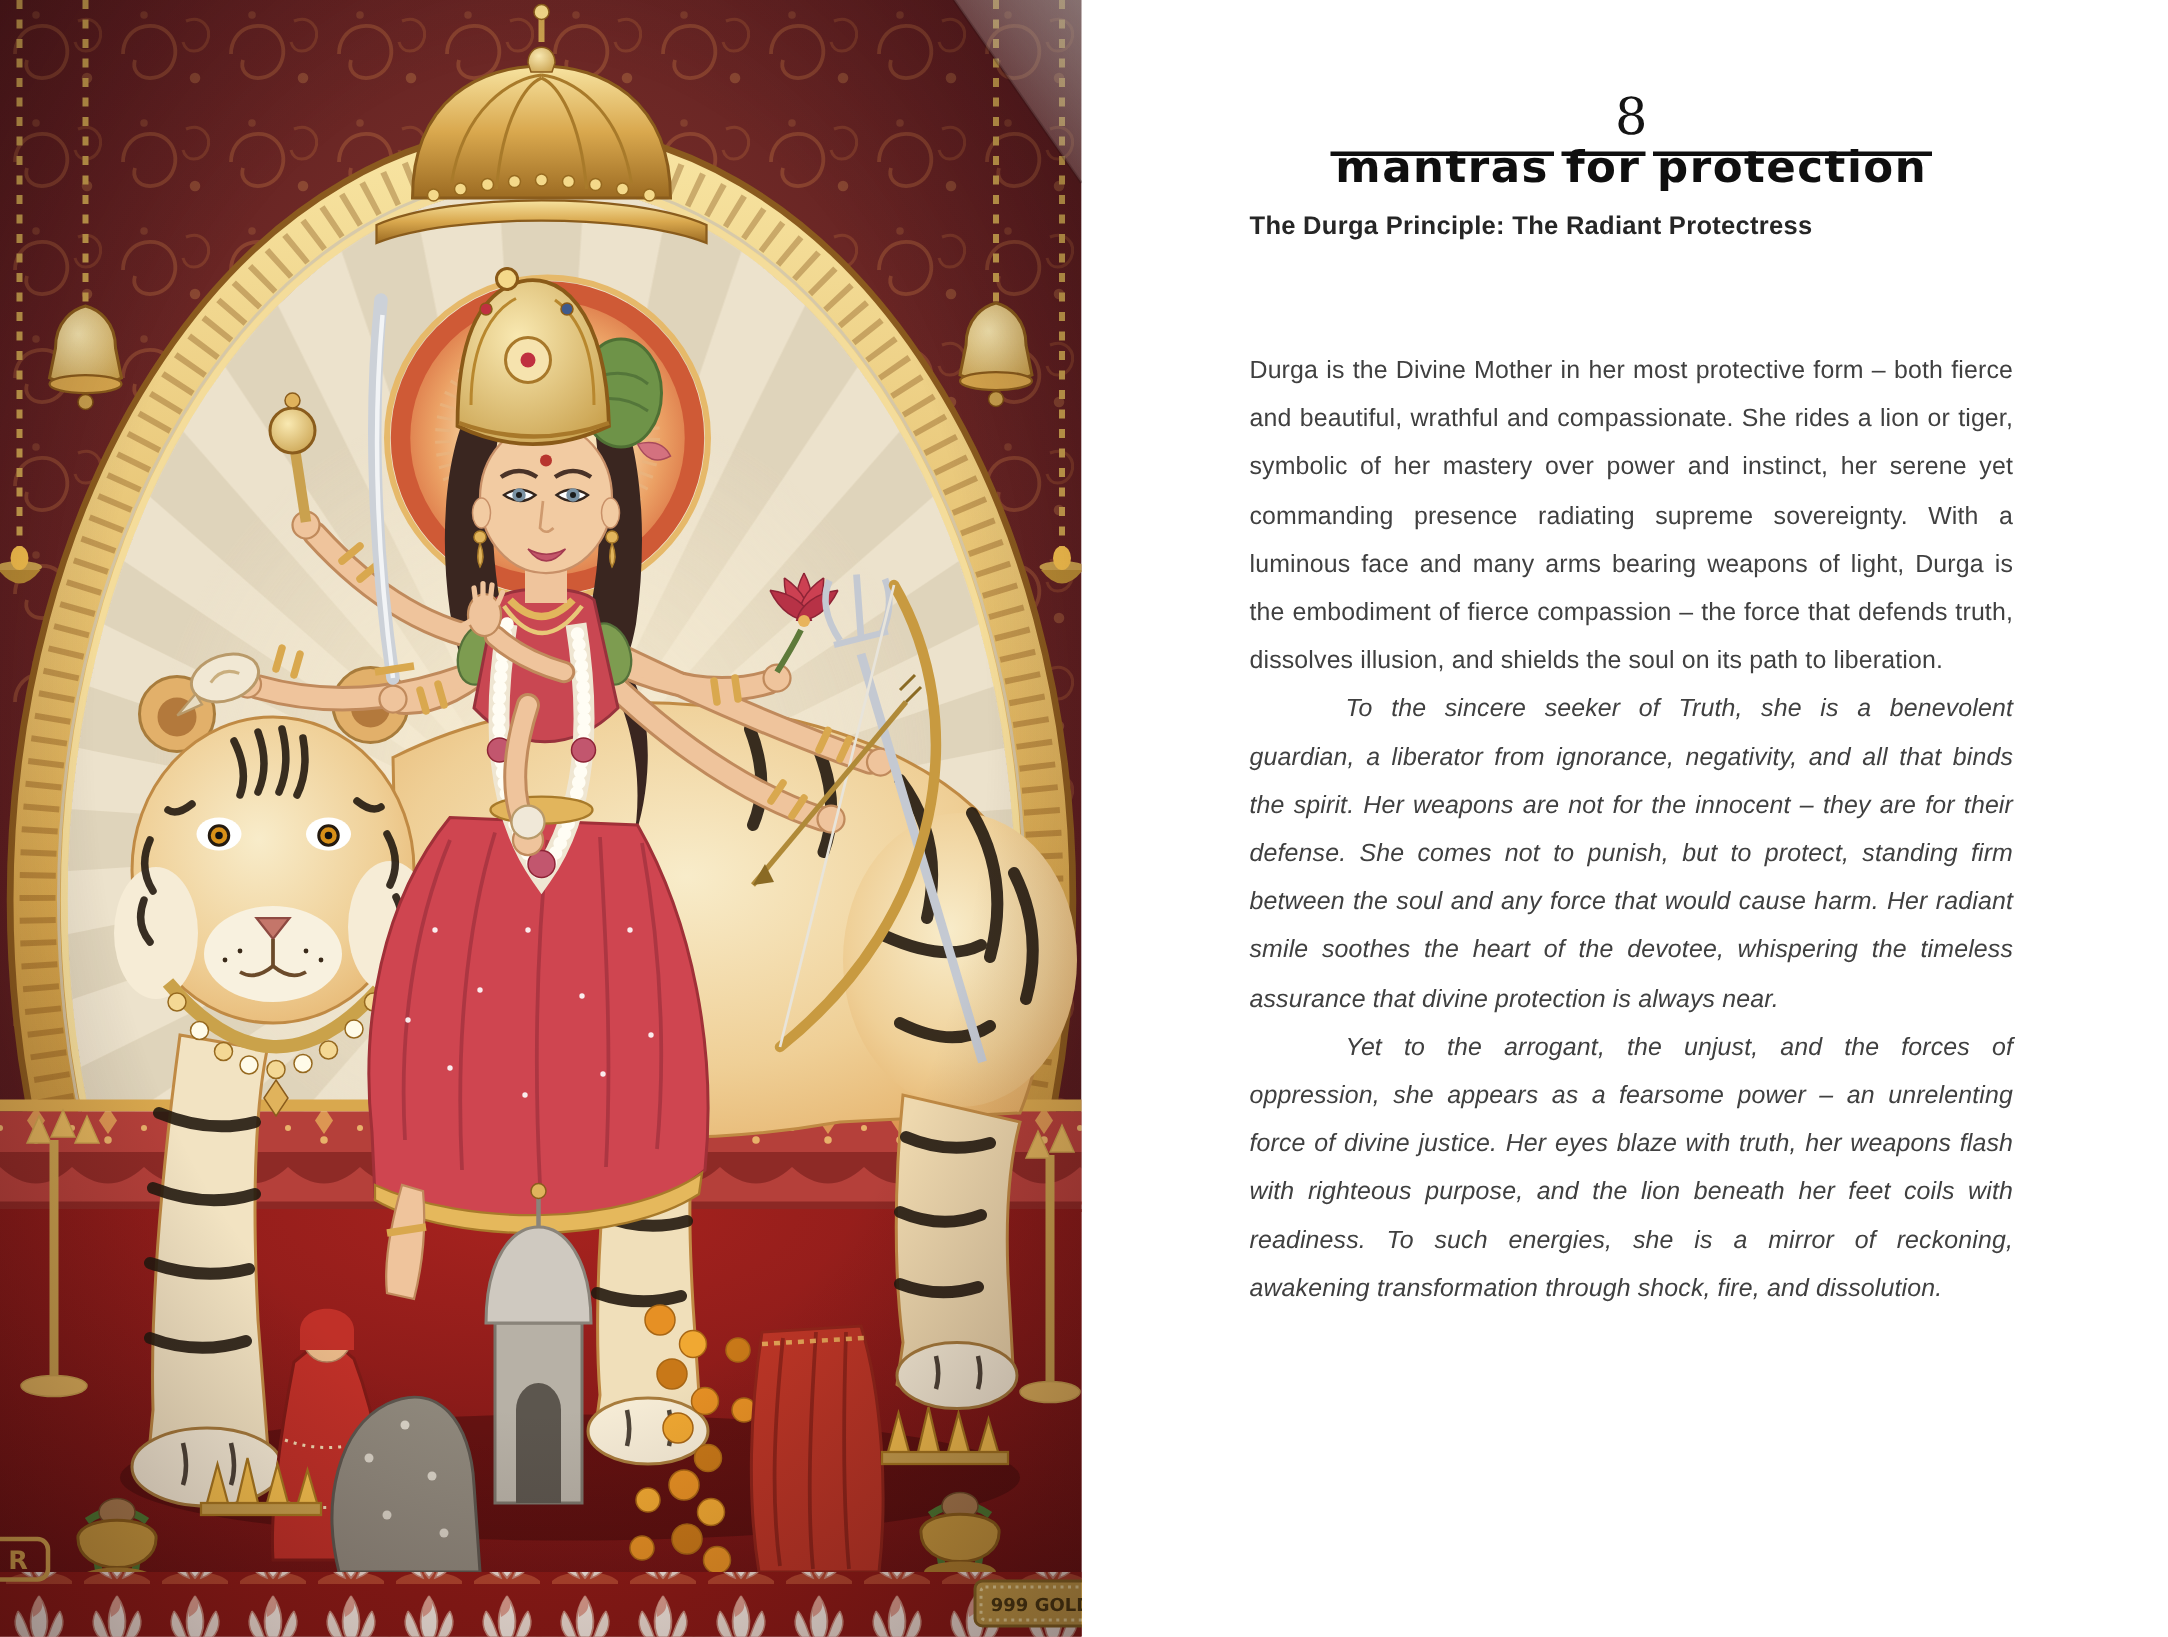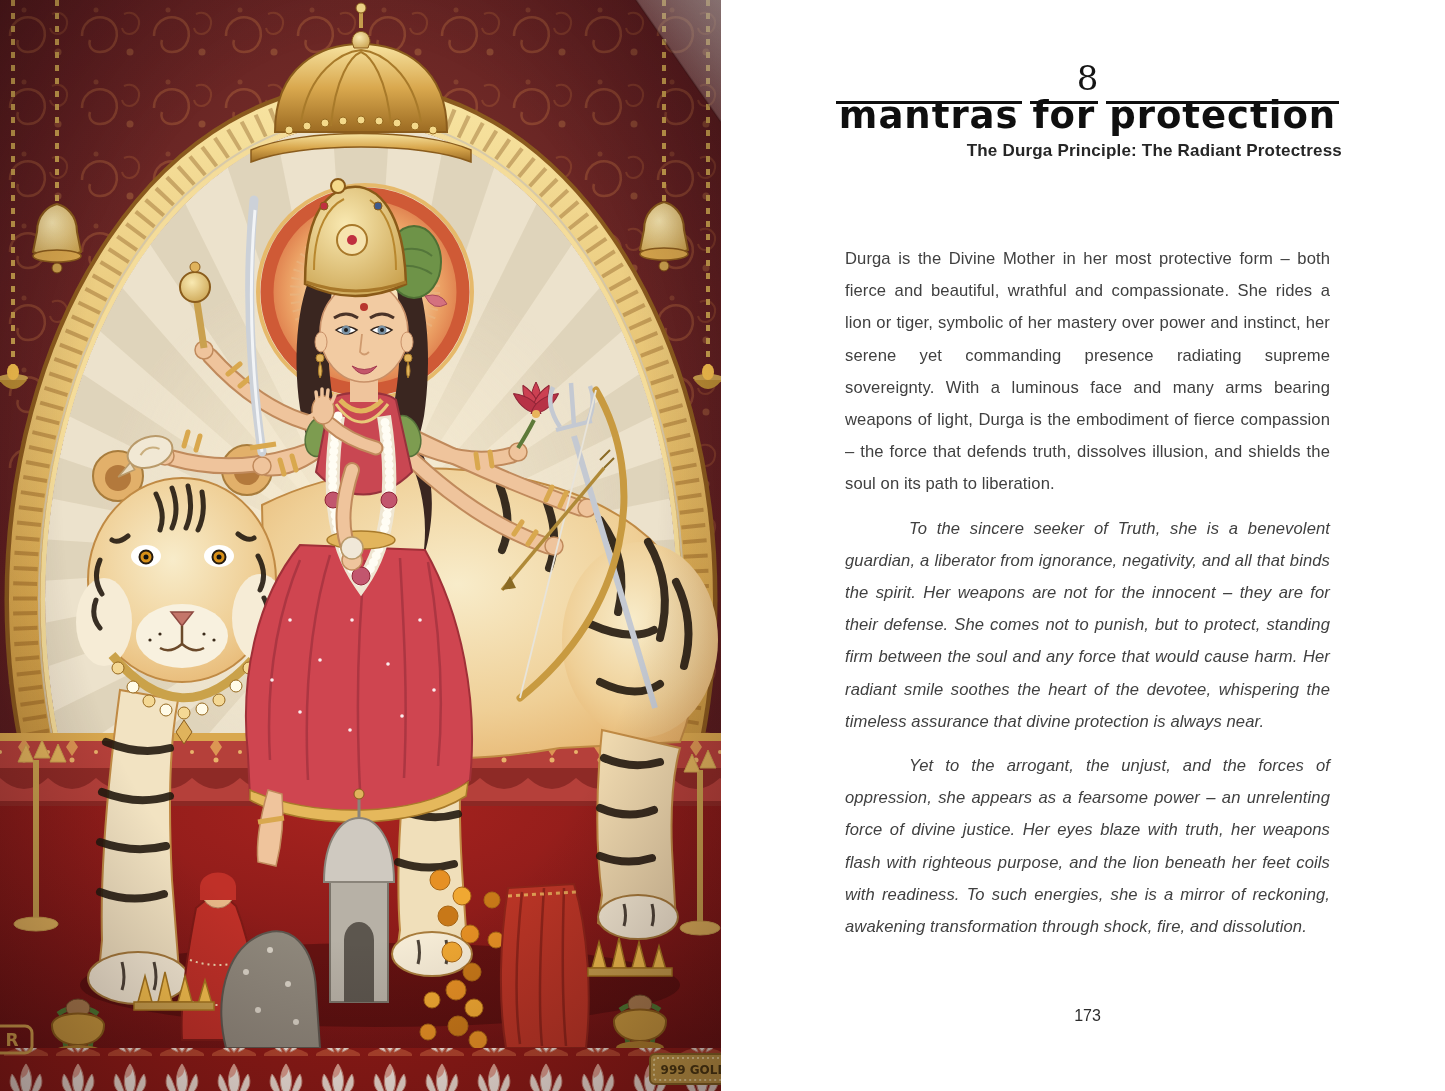--- a/index.html
+++ b/index.html
@@ -3,30 +3,30 @@
 <meta charset="utf-8">
 <style>
   html,body{margin:0;padding:0;background:#fff;}
   .canvas{position:relative;width:1445px;height:1091px;background:#ffffff;overflow:hidden;
           font-family:"Liberation Sans",sans-serif;}
   .art{position:absolute;left:0;top:0;width:721px;height:1091px;}
   .col{position:absolute;left:833px;top:0;width:509px;height:1091px;color:#3f3f3f;}
   .ch-num{position:absolute;top:58px;left:0;width:100%;text-align:center;
           font-family:"DejaVu Serif",serif;font-size:34px;color:#141414;}
   .ch-title{position:absolute;top:94px;left:0;width:100%;text-align:center;
-          font-family:"DejaVu Sans",sans-serif;font-weight:bold;font-size:37px;
+          font-family:"DejaVu Sans",sans-serif;font-weight:bold;font-size:29px;
           color:#0f0f0f;letter-spacing:1px;}
   .tw{position:relative;display:inline-block;}
   .tw::before{content:"";position:absolute;left:-3px;right:-3px;top:7px;height:3px;
           background:#0f0f0f;}
-  .ch-sub{position:absolute;top:141px;left:0;width:100%;text-align:right;
+  .ch-sub{position:absolute;top:141px;left:0;width:100%;text-align:left;
           font-size:17px;font-weight:600;color:#262626;letter-spacing:.2px;}
   .bodytext{position:absolute;top:231px;left:0;width:509px;font-size:16.6px;
           line-height:32.2px;text-align:justify;color:#404040;letter-spacing:.1px;}
-  .bodytext p{margin:12px;}
+  .bodytext p{margin:0;}
   .bodytext p.ind{text-indent:64px;font-style:italic;}
   .pagenum{position:absolute;top:1007px;left:0;width:100%;text-align:center;
           font-size:16px;color:#2d2d2d;}
 </style>
 </head>
 <body>
 
 <div class="canvas">
 
   <div class="art">
@@ -560,16 +560,15 @@
 
   <div class="col">
     <div class="ch-num">8</div>
     <div class="ch-title"><span class="tw">mantras</span> <span class="tw">for</span> <span class="tw">protection</span></div>
     <div class="ch-sub">The Durga Principle: The Radiant Protectress</div>
     <div class="bodytext">
       <p>Durga is the Divine Mother in her most protective form – both fierce and beautiful, wrathful and compassionate. She rides a lion or tiger, symbolic of her mastery over power and instinct, her serene yet commanding presence radiating supreme sovereignty. With a luminous face and many arms bearing weapons of light, Durga is the embodiment of fierce compassion – the force that defends truth, dissolves illusion, and shields the soul on its path to liberation.</p>
       <p class="ind">To the sincere seeker of Truth, she is a benevolent guardian, a liberator from ignorance, negativity, and all that binds the spirit. Her weapons are not for the innocent – they are for their defense. She comes not to punish, but to protect, standing firm between the soul and any force that would cause harm. Her radiant smile soothes the heart of the devotee, whispering the timeless assurance that divine protection is always near.</p>
       <p class="ind">Yet to the arrogant, the unjust, and the forces of oppression, she appears as a fearsome power – an unrelenting force of divine justice. Her eyes blaze with truth, her weapons flash with righteous purpose, and the lion beneath her feet coils with readiness. To such energies, she is a mirror of reckoning, awakening transformation through shock, fire, and dissolution.</p>
     </div>
-    <div class="pagenum">173</div>
   </div>
 
 </div>
 
 </body></html>

